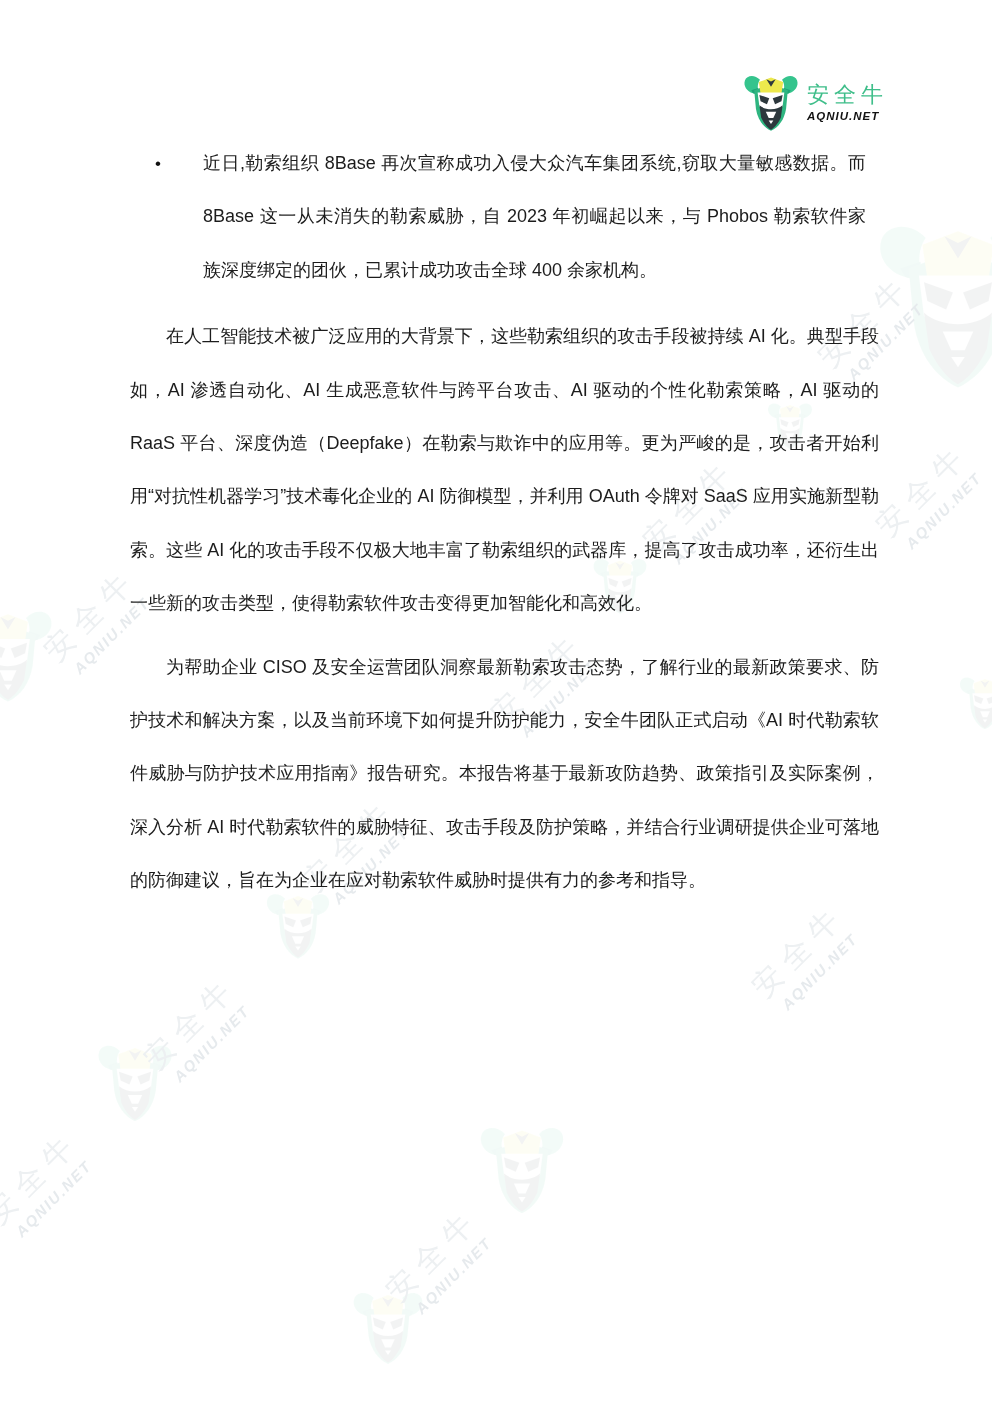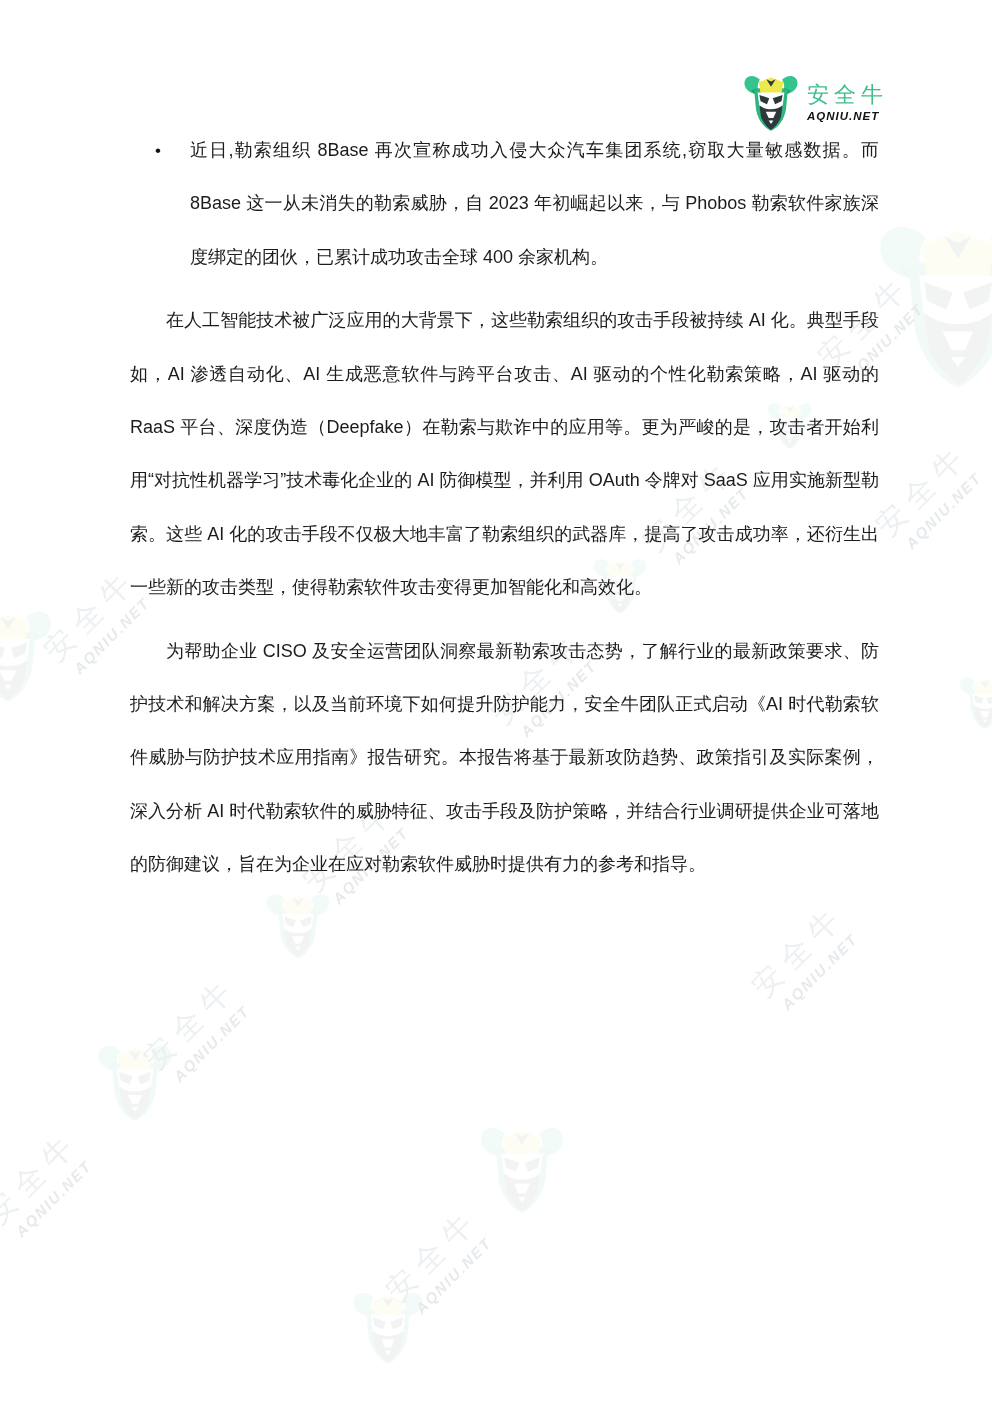--- a/index.html
+++ b/index.html
@@ -47,21 +47,21 @@
     position:absolute;left:113px;top:124px;width:766px;
     font-size:18px;line-height:53.4px;
     text-align:justify;
     overflow-wrap:break-word;
   }
   .bullet-item{position:relative;padding-left:77px;}
   .bullet-dot{
     position:absolute;left:42px;top:0;
     font-size:17px;color:#111;
   }
-  .bullet-item p{margin:0;}
+  .bullet-item p{margin:13px;}
   .para{margin:10px 0 0 17px;text-indent:2em;}
 </style>
 </head>
 <body>
 
 <svg width="0" height="0" style="position:absolute" aria-hidden="true">
   <defs>
     <g id="bull-logo">
       <path d="M31 12 C22 2 8 4 5 13 C2 22 8 32 19 35 L31 38 C26 30 26 19 31 12 Z" fill="#35C48D"></path>
       <path d="M69 12 C78 2 92 4 95 13 C98 22 92 32 81 35 L69 38 C74 30 74 19 69 12 Z" fill="#35C48D"></path>

